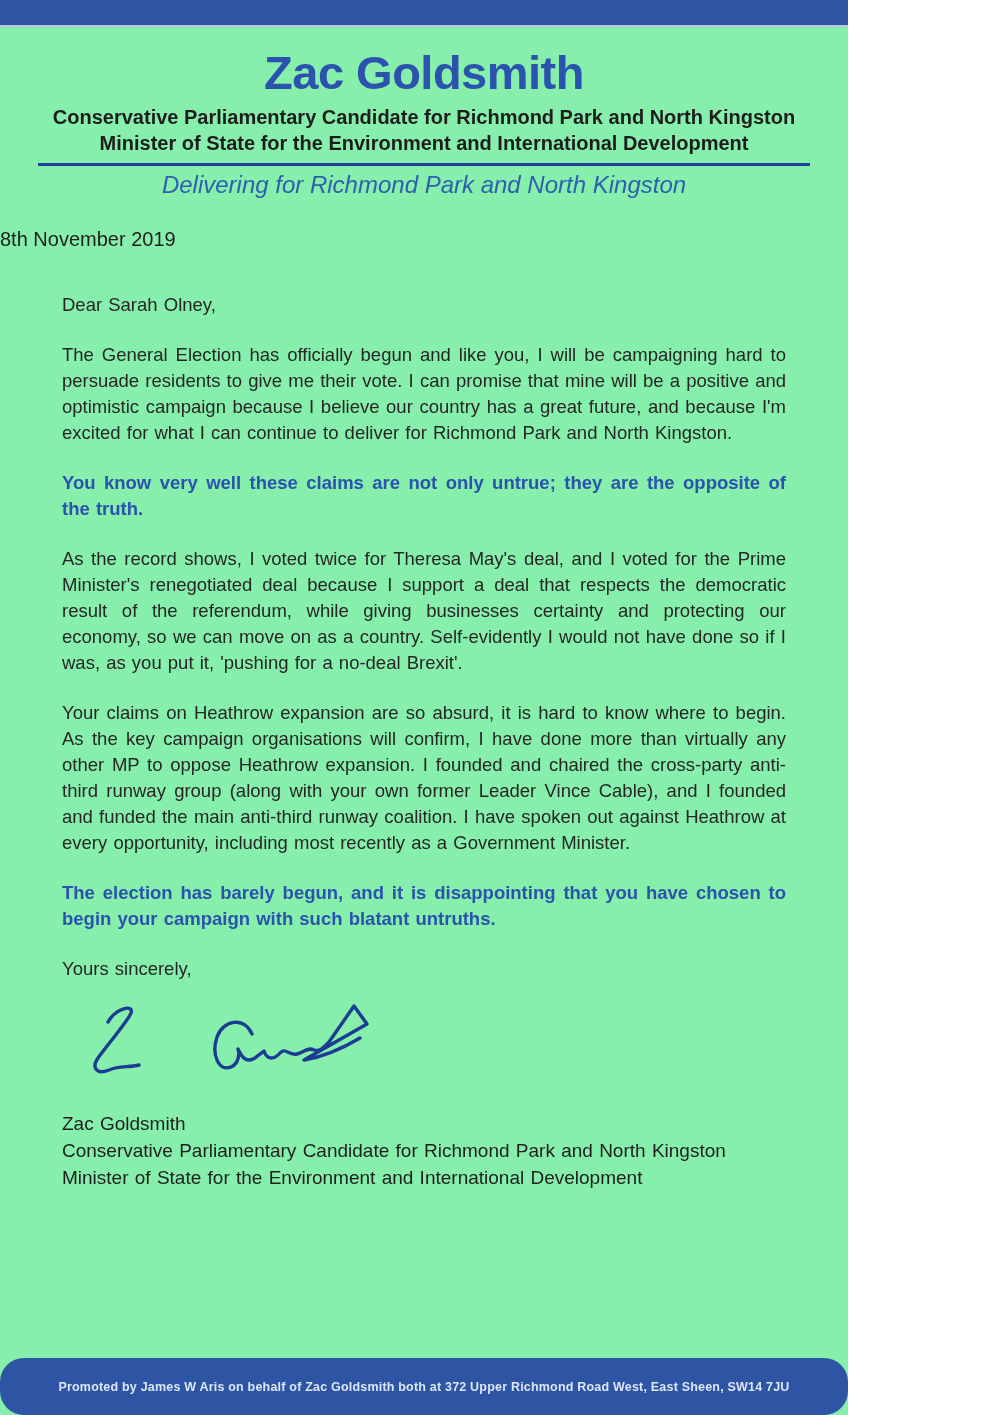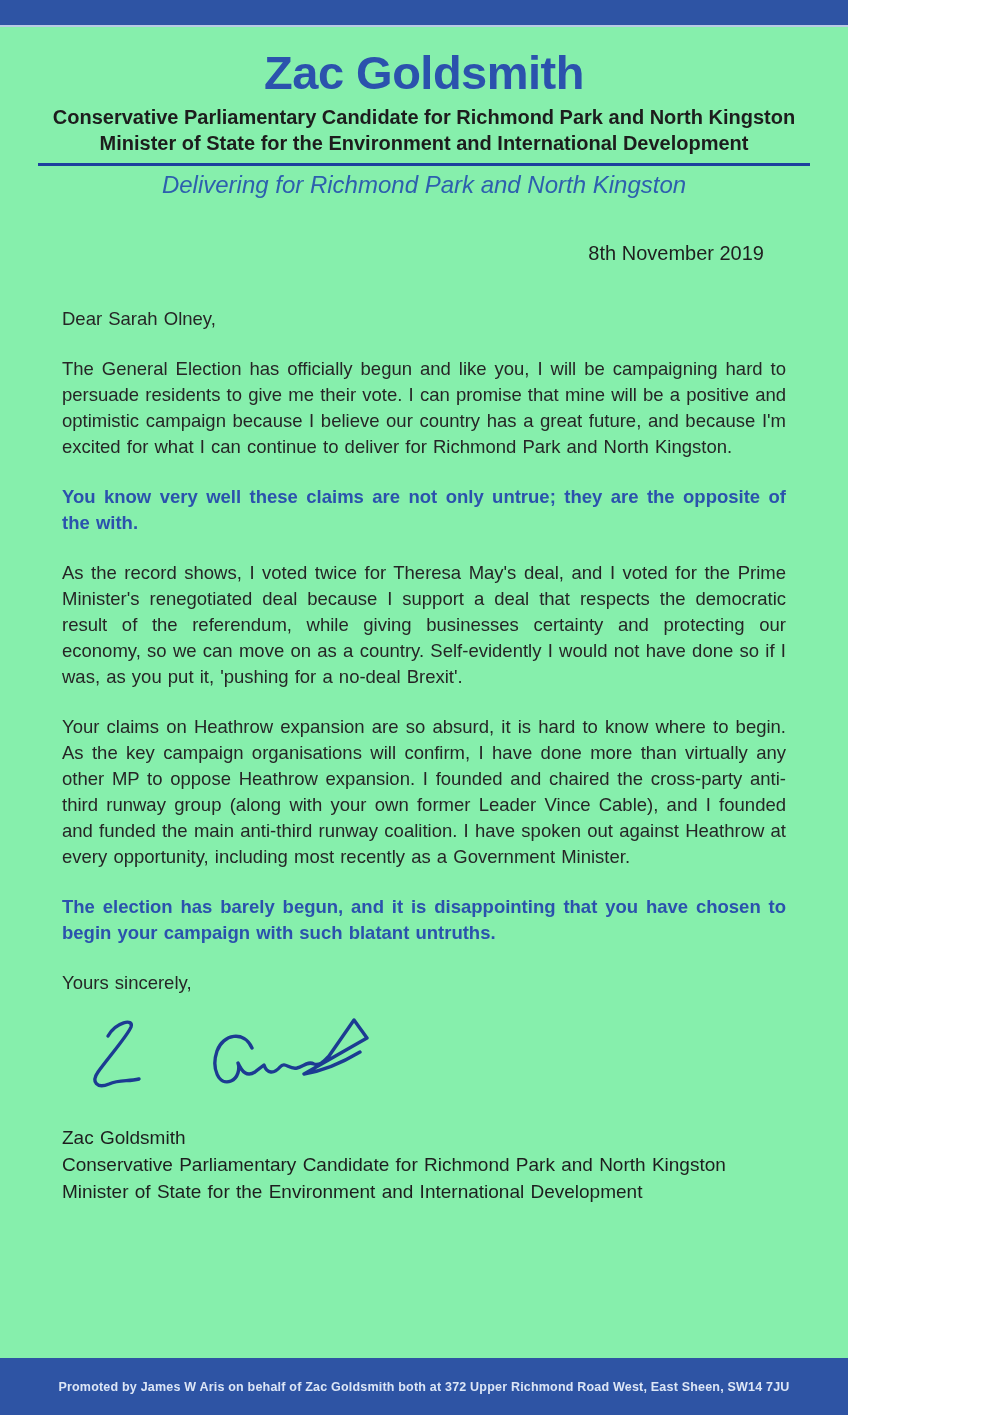--- a/index.html
+++ b/index.html
@@ -32,40 +32,40 @@
   .letter-head .sub{
     margin-top:8px;font-size:20px;line-height:26px;font-weight:600;color:#1d1d1d;
   }
   .head-rule{
     width:772px;height:3px;background:var(--rule-blue);margin:7px auto 6px auto;
   }
   .tagline{
     font-size:24px;line-height:26px;font-weight:normal;font-style:italic;color:var(--tagline-blue);
   }
   .date-line{
-    margin-top:44px;padding-right:84px;text-align:right;
+    margin-top:30px;padding-right:84px;
     font-size:20px;line-height:22px;color:#1f1f1f;
   }
   .letter-body{
     padding:0 62px;font-size:18.5px;line-height:26px;color:var(--text-color);
     word-spacing:1px;
   }
   .salutation{margin-top:42px;text-align:left;}
   .letter-body p.para{margin-top:24px;text-align:justify;}
   .letter-body p.emphasis{
     color:var(--accent-blue);font-weight:bold;
   }
   .closing{margin-top:24px;text-align:left;}
   .signature-wrap{margin:10px 0 0 6px;height:112px;}
   .signature-wrap svg{display:block;}
   .signoff{margin-top:6px;font-size:19px;line-height:27px;color:#1e1e1e;}
   .footer-band{
     position:absolute;left:0;bottom:0;width:100%;height:57px;
     background:var(--band-blue);
-    display:flex;align-items:center;justify-content:center;
+    display:flex;align-items:center;justify-content:center;border-radius:24px;
   }
   .footer-band .promoter{
     font-size:12.5px;font-weight:600;color:var(--footer-text);letter-spacing:0.2px;
   }
 </style>
 </head>
 <body>
 
 <div class="page">
 
@@ -77,21 +77,21 @@
     <div class="sub" style="margin-top:0;">Minister of State for the Environment and International Development</div>
     <div class="head-rule"></div>
     <div class="tagline">Delivering for Richmond Park and North Kingston</div>
   </div>
 
   <div class="date-line">8th November 2019</div>
 
   <div class="letter-body">
     <p class="salutation">Dear Sarah Olney,</p>
     <p class="para">The General Election has officially begun and like you, I will be campaigning hard to persuade residents to give me their vote. I can promise that mine will be a positive and optimistic campaign because I believe our country has a great future, and because I'm excited for what I can continue to deliver for Richmond Park and North Kingston.</p>
-    <p class="para emphasis">You know very well these claims are not only untrue; they are the opposite of the with.</p>
+    <p class="para emphasis">You know very well these claims are not only untrue; they are the opposite of the truth.</p>
     <p class="para">As the record shows, I voted twice for Theresa May's deal, and I voted for the Prime Minister's renegotiated deal because I support a deal that respects the democratic result of the referendum, while giving businesses certainty and protecting our economy, so we can move on as a country. Self-evidently I would not have done so if I was, as you put it, 'pushing for a no-deal Brexit'.</p>
     <p class="para">Your claims on Heathrow expansion are so absurd, it is hard to know where to begin. As the key campaign organisations will confirm, I have done more than virtually any other MP to oppose Heathrow expansion. I founded and chaired the cross-party anti-third runway group (along with your own former Leader Vince Cable), and I founded and funded the main anti-third runway coalition. I have spoken out against Heathrow at every opportunity, including most recently as a Government Minister.</p>
     <p class="para emphasis">The election has barely begun, and it is disappointing that you have chosen to begin your campaign with such blatant untruths.</p>
     <p class="closing">Yours sincerely,</p>
 
     <div class="signature-wrap">
       <svg width="320" height="112" viewBox="0 0 320 112">
         <g fill="none" stroke="#1c3b92" stroke-width="3.4" stroke-linecap="round" stroke-linejoin="round">
           <path d="M40,30 C48,16 66,12 63,21 C60,29 40,52 30,66 C23,76 29,83 41,78 C52,73 60,76 71,73"></path>
           <path d="M184,42 C176,24 155,28 149,45 C143,63 151,80 163,75 C170,72 172,63 170,57 C174,66 179,71 187,66 L196,59 C199,68 206,68 212,61 C217,55 221,64 229,62 C236,60 240,55 246,58 C252,60 256,55 261,50 L286,14 L299,32 L236,68 C254,65 272,58 292,46"></path>

